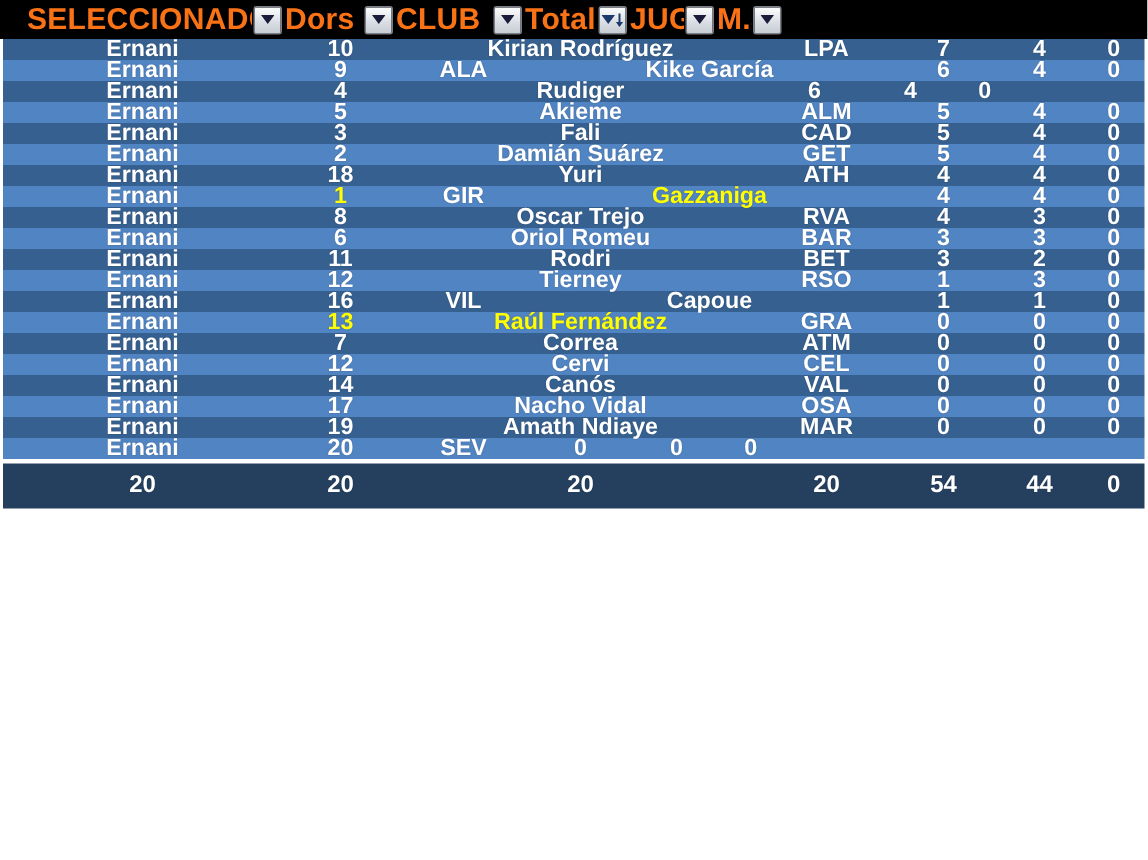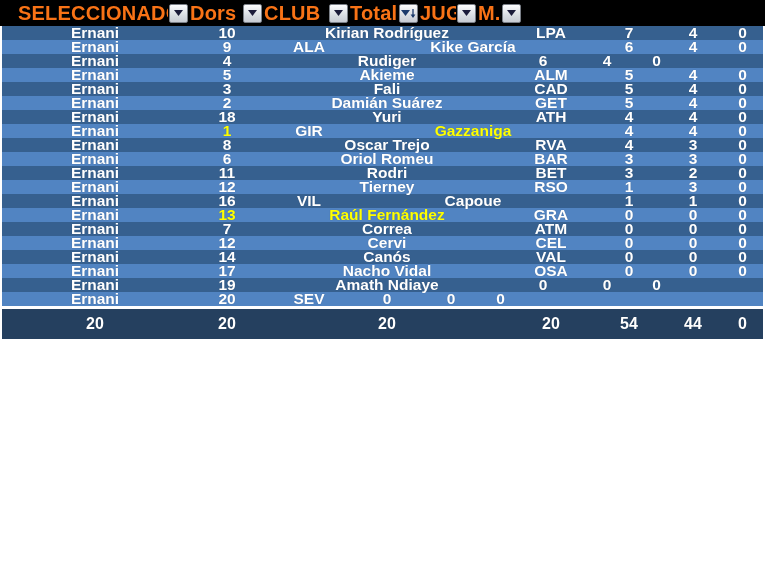--- a/index.html
+++ b/index.html
@@ -364,20 +364,21 @@
           <div class="cell c-jug">Nacho Vidal</div>
           <div class="cell c-club">OSA</div>
           <div class="cell c-total">0</div>
           <div class="cell c-jug2">0</div>
           <div class="cell c-mj">0</div>
         </div>
         <div class="row odd">
           <div class="cell c-sel">Ernani</div>
           <div class="cell c-dors">19</div>
           <div class="cell c-jug">Amath Ndiaye</div>
+          <div class="cell c-club">MAR</div>
           <div class="cell c-total">0</div>
           <div class="cell c-jug2">0</div>
           <div class="cell c-mj">0</div>
         </div>
         <div class="row even">
           <div class="cell c-sel">Ernani</div>
           <div class="cell c-dors">20</div>
           <div class="cell c-club">SEV</div>
           <div class="cell c-total">0</div>
           <div class="cell c-jug2">0</div>

